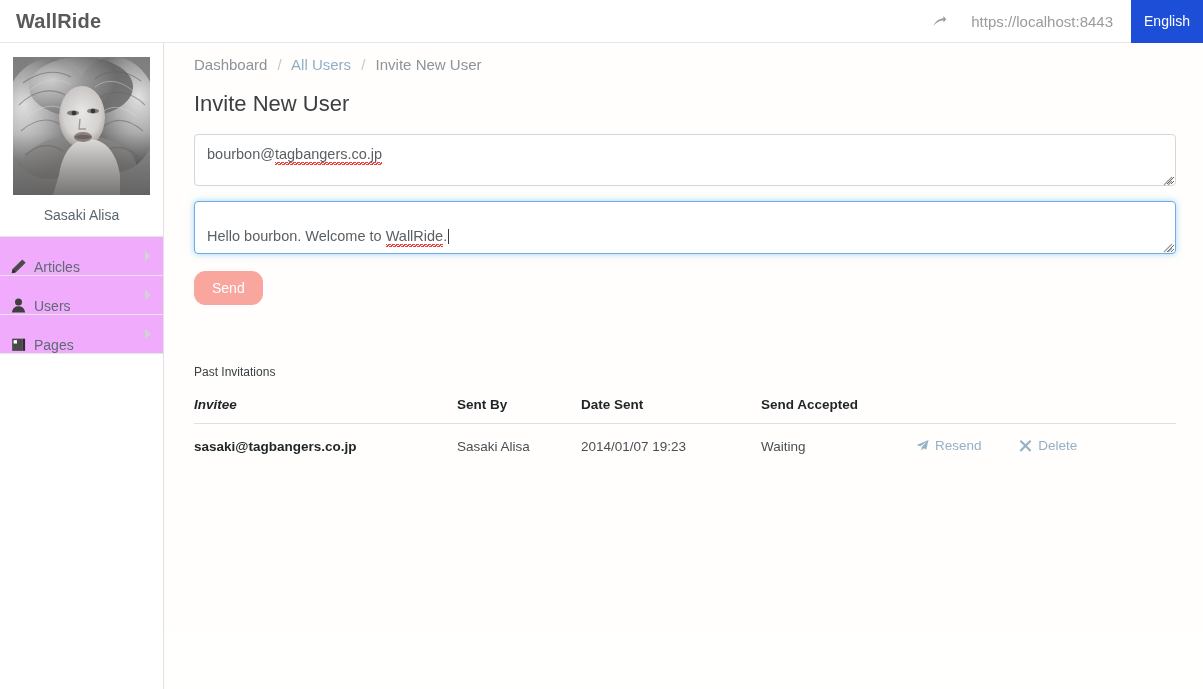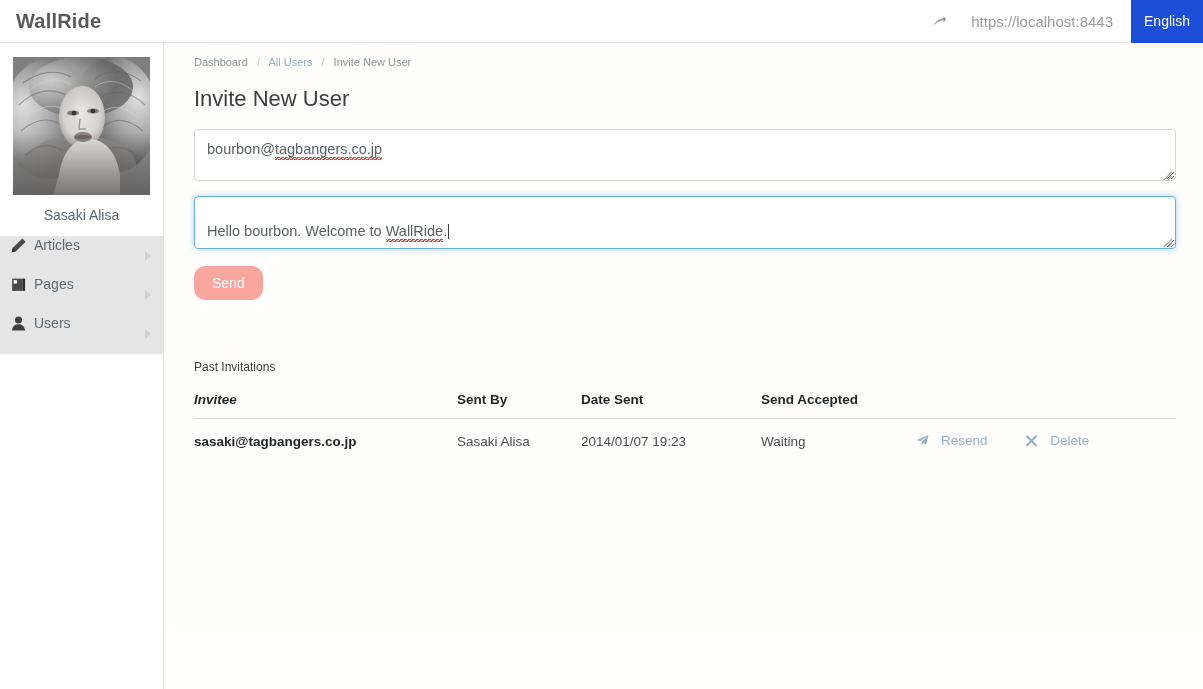--- a/index.html
+++ b/index.html
@@ -56,42 +56,42 @@
     width: 137px; height: 138px; display: block;
     background: #b8b8b8; overflow: hidden;
   }
   .profile-name {
     text-align: center; font-size: 14px; color: #5b6670;
     padding: 12px 0 13px 0;
     border-bottom: 1px solid #e6e6e6;
   }
   .nav-item {
     position: relative; height: 39px;
-    display: flex; align-items: flex-start;
+    display: flex; align-items: flex-end;
     padding-left: 10px;
     border-bottom: 1px solid #e6e6e6;
-    cursor: pointer; background: #e5e5e5;
+    cursor: pointer; background: #f0abfc;
   }
   .nav-ico { width: 17px; height: 17px; flex: 0 0 17px; margin-right: 7px; display: block; }
   .nav-label { font-size: 14px; color: #5f6a73; }
   .nav-caret {
     position: absolute; right: 12px; top: 50%;
     transform: translateY(-50%);
     width: 0; height: 0;
     border-left: 6px solid #d2d2d2;
     border-top: 5px solid transparent;
     border-bottom: 5px solid transparent;
   }
 
   
   .main { position: absolute; top: 43px; left: 165px; width: 1038px; height: 646px; }
 
   .breadcrumb {
     padding: 13px 0 0 29px;
-    font-size: 11px; color: #9aa0a6;
+    font-size: 15px; color: #9aa0a6;
   }
   .breadcrumb .crumb-link { color: #8fb0c6; text-decoration: none; cursor: pointer; }
   .breadcrumb .crumb-sep { color: #c8c8c8; margin: 0 6px; }
   .breadcrumb .crumb-static { color: #8c9399; }
 
   .page-title {
     margin: 18px 0 0 29px;
     font-size: 22px; font-weight: normal; color: #3c4043;
   }
 
@@ -164,21 +164,21 @@
     vertical-align: middle;
   }
   .inv-table td.invitee { font-weight: bold; color: #1f2427; }
   .col-invitee  { width: 263px; font-style: italic; }
   .col-sentby   { width: 124px; }
   .col-datesent { width: 180px; }
   .col-accepted { width: 155px; }
   .col-actions  { text-align: left; }
 
   .act-link {
-    display: inline-flex; align-items: center; gap: 12px;
+    display: inline-flex; align-items: center; gap: 6px;
     color: #94b0c4; font-size: 13.5px; text-decoration: none;
     cursor: pointer; margin-right: 34px;
   }
   .act-ico { width: 13px; height: 13px; display: block; }
 </style>
 </head>
 <body>
 
 <div id="app">
 
@@ -275,37 +275,37 @@
           <path d="M2.5 10.4 L5.6 13.5 L1.6 14.4 Z" fill="#2d2d2d"></path>
         </svg>
       </span>
       <span class="nav-label">Articles</span>
       <span class="nav-caret"></span>
     </div>
 
     <div class="nav-item">
       <span class="nav-ico">
         <svg viewBox="0 0 16 16" width="17" height="17" aria-hidden="true">
+          <circle cx="8" cy="4.6" r="3.3" fill="#3f3f3f"></circle>
+          <path d="M1.8 14.5 C2.4 10.4 4.9 8.6 8 8.6 C11.1 8.6 13.6 10.4 14.2 14.5 Z" fill="#3f3f3f"></path>
+        </svg>
+      </span>
+      <span class="nav-label">Users</span>
+      <span class="nav-caret"></span>
+    </div>
+
+    <div class="nav-item">
+      <span class="nav-ico">
+        <svg viewBox="0 0 16 16" width="17" height="17" aria-hidden="true">
           <rect x="2" y="2.5" width="10" height="11.5" fill="#4a4a4a"></rect>
           <rect x="12" y="2.5" width="2.2" height="11.5" fill="#2d2d2d"></rect>
           <rect x="3.4" y="3.9" width="3.2" height="3.2" fill="#ffffff"></rect>
         </svg>
       </span>
       <span class="nav-label">Pages</span>
-      <span class="nav-caret"></span>
-    </div>
-
-    <div class="nav-item">
-      <span class="nav-ico">
-        <svg viewBox="0 0 16 16" width="17" height="17" aria-hidden="true">
-          <circle cx="8" cy="4.6" r="3.3" fill="#3f3f3f"></circle>
-          <path d="M1.8 14.5 C2.4 10.4 4.9 8.6 8 8.6 C11.1 8.6 13.6 10.4 14.2 14.5 Z" fill="#3f3f3f"></path>
-        </svg>
-      </span>
-      <span class="nav-label">Users</span>
       <span class="nav-caret"></span>
     </div>
   </div>
 
   <div class="main">
 
     <div class="breadcrumb">
       <span class="crumb-static">Dashboard</span>
       <span class="crumb-sep">/</span>
       <span class="crumb-link">All Users</span>

